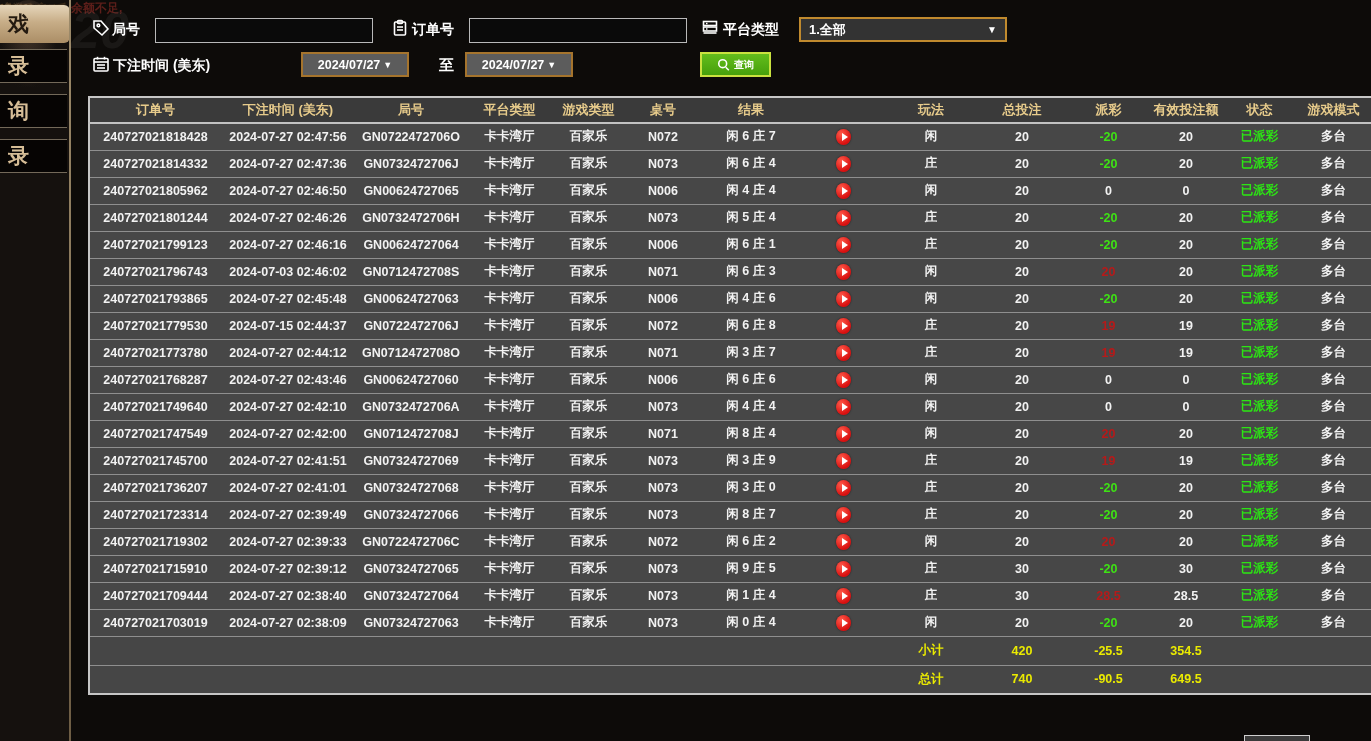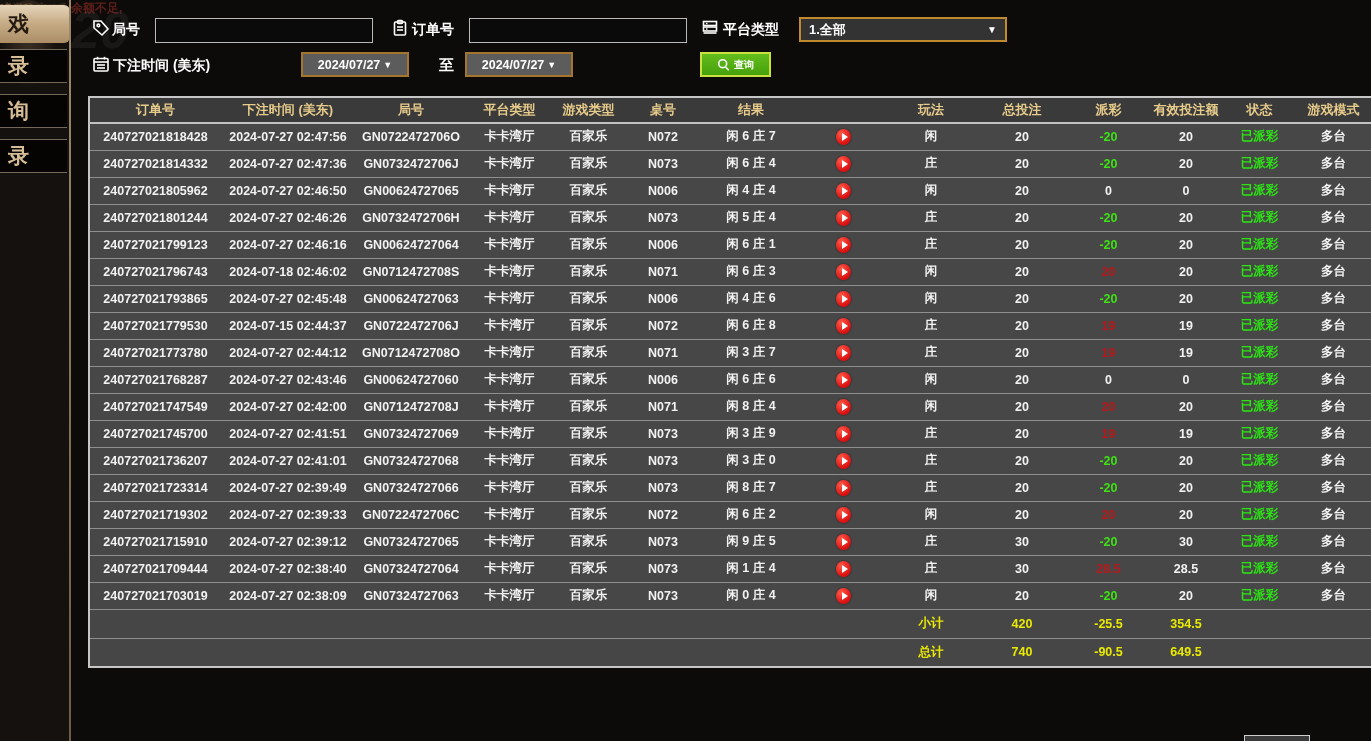--- a/index.html
+++ b/index.html
@@ -312,21 +312,21 @@
             <td><span class="play"></span></td>
             <td>庄</td>
             <td>20</td>
             <td class="pay-neg">-20</td>
             <td>20</td>
             <td class="status">已派彩</td>
             <td>多台</td>
           </tr>
           <tr>
             <td>240727021796743</td>
-            <td>2024-07-18 02:46:02</td>
+            <td>2024-07-03 02:46:02</td>
             <td>GN0712472708S</td>
             <td>卡卡湾厅</td>
             <td>百家乐</td>
             <td>N071</td>
             <td>闲 6 庄 3</td>
             <td><span class="play"></span></td>
             <td>闲</td>
             <td>20</td>
             <td class="pay-pos">20</td>
             <td>20</td>
@@ -382,20 +382,36 @@
             <td>多台</td>
           </tr>
           <tr>
             <td>240727021768287</td>
             <td>2024-07-27 02:43:46</td>
             <td>GN00624727060</td>
             <td>卡卡湾厅</td>
             <td>百家乐</td>
             <td>N006</td>
             <td>闲 6 庄 6</td>
+            <td><span class="play"></span></td>
+            <td>闲</td>
+            <td>20</td>
+            <td>0</td>
+            <td>0</td>
+            <td class="status">已派彩</td>
+            <td>多台</td>
+          </tr>
+          <tr>
+            <td>240727021749640</td>
+            <td>2024-07-27 02:42:10</td>
+            <td>GN0732472706A</td>
+            <td>卡卡湾厅</td>
+            <td>百家乐</td>
+            <td>N073</td>
+            <td>闲 4 庄 4</td>
             <td><span class="play"></span></td>
             <td>闲</td>
             <td>20</td>
             <td>0</td>
             <td>0</td>
             <td class="status">已派彩</td>
             <td>多台</td>
           </tr>
           <tr>
             <td>240727021747549</td>

